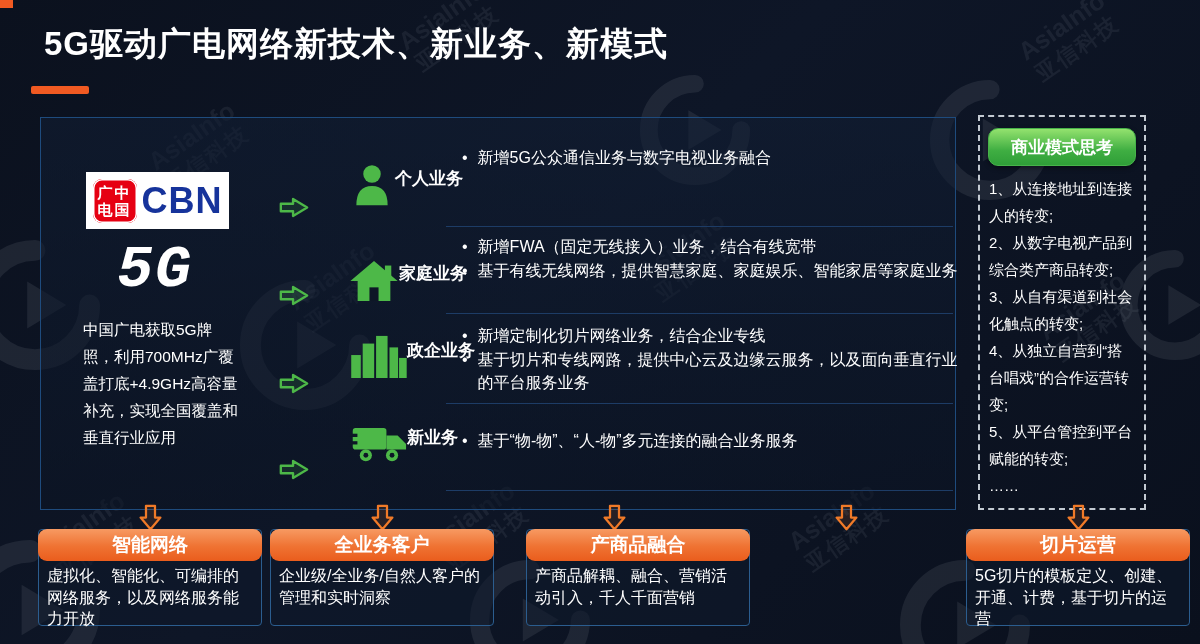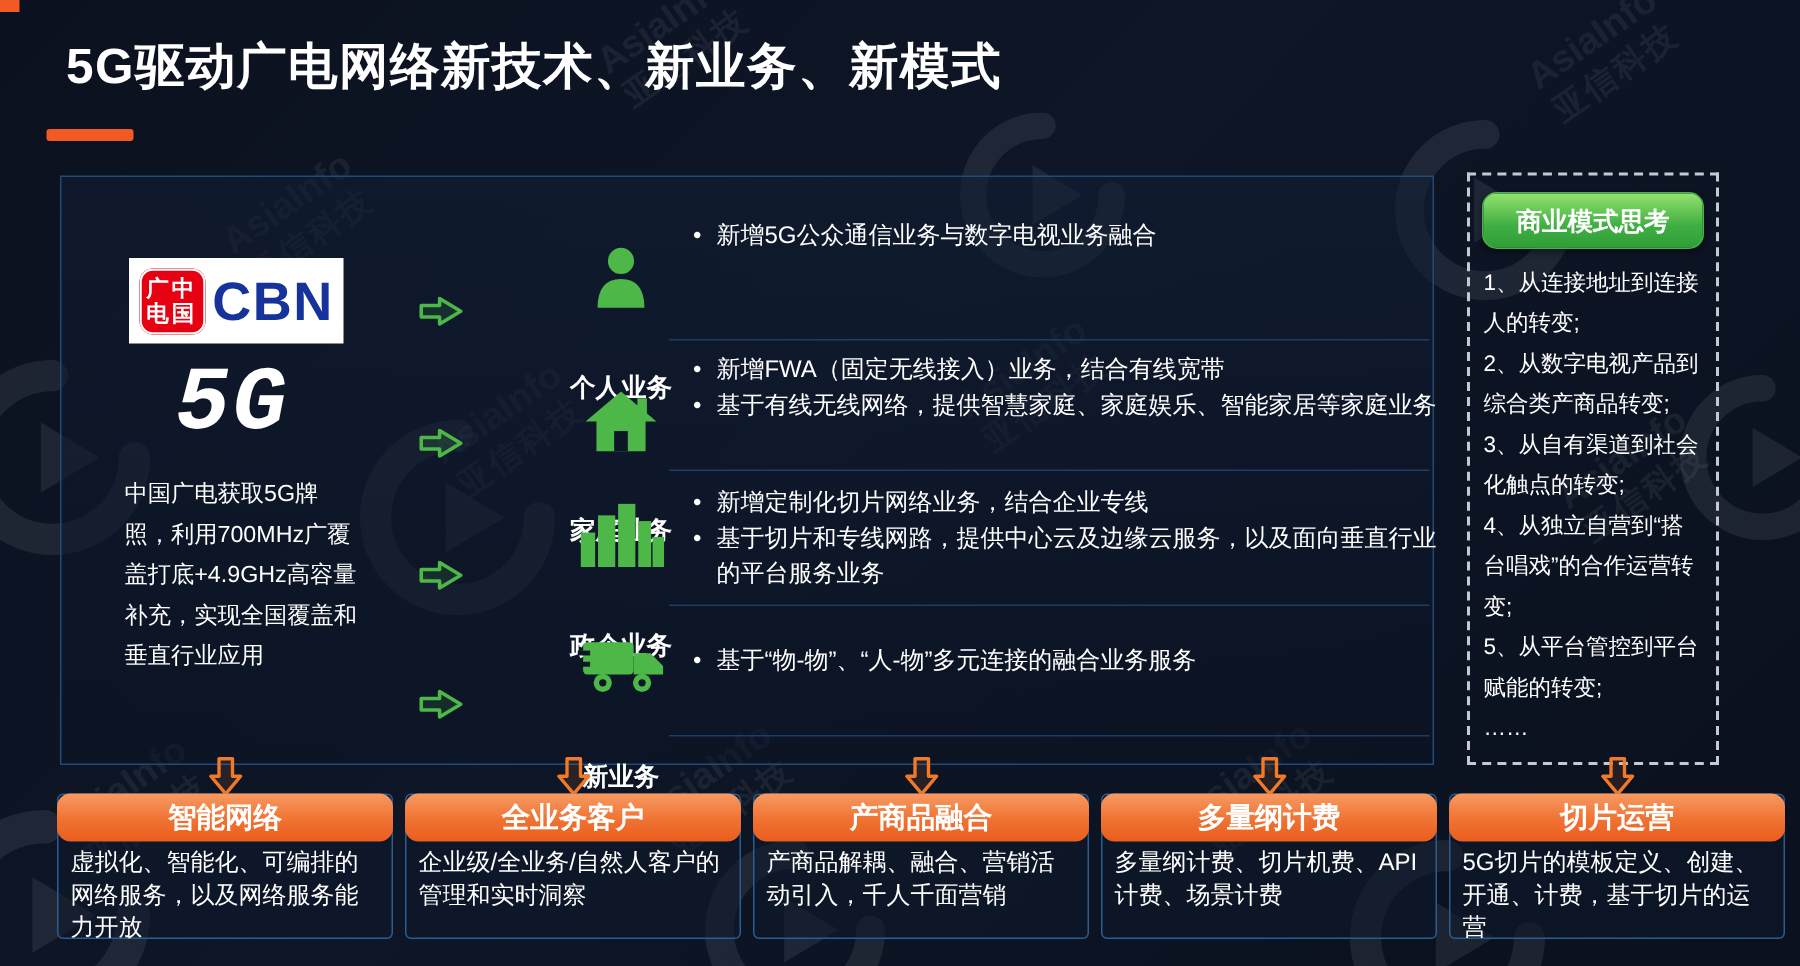--- a/index.html
+++ b/index.html
@@ -29,22 +29,22 @@
   .cbn-mark{width:44px;height:44px;background:#E60012;border-radius:9px;display:flex;
     flex-direction:column;align-items:center;justify-content:center;color:#fff;
     font-weight:bold;font-size:15px;line-height:17px;letter-spacing:2px;
     box-shadow:inset 0 0 0 1.5px #fff, inset 0 0 0 3px #E60012;}
   .cbn-abbr{color:#16339B;font-weight:800;font-size:36px;letter-spacing:1px;}
   .big-5g{position:absolute;left:76px;top:118px;font-size:60px;font-weight:bold;
     font-style:italic;letter-spacing:2px;font-family:Liberation Mono, monospace;}
   .left-desc{position:absolute;left:42px;top:198px;width:158px;font-size:15.5px;
     line-height:27px;}
   .g-arrow{position:absolute;left:237px;width:32px;height:23px;}
-  .svc{position:absolute;left:308px;width:130px;display:flex;flex-direction:column;
-    align-items:center;gap:38px;}
+  .svc{position:absolute;left:308px;width:130px;display:flex;flex-direction:row;
+    align-items:flex-start;}
   .svc-icon{height:42px;display:flex;align-items:flex-end;}
   .svc-label{margin-top:3px;font-size:17px;font-weight:bold;}
   .bullet-sec{position:absolute;left:415px;width:502px;}
   .bullet{display:flex;font-size:16px;line-height:23.5px;}
   .bullet::before{content:"•";margin:0 10px 0 6px;color:#fff;}
   .divider{position:absolute;left:405px;width:507px;border-top:1.5px solid #1D3C66;}
   
   .bm-panel{position:absolute;left:978px;top:115px;width:168px;height:395px;z-index:1;
     border:2px dashed #C3CAD2;box-sizing:border-box;}
   .bm-button{margin:11px auto 7px;width:146px;height:36px;border-radius:10px;
@@ -251,26 +251,22 @@
     </svg>
 
   <div class="cap-card" style="left:38px">
     <div class="cap-header">智能网络</div>
     <div class="cap-body">虚拟化、智能化、可编排的网络服务，以及网络服务能力开放</div>
   </div>
   <div class="cap-card" style="left:270px">
     <div class="cap-header">全业务客户</div>
     <div class="cap-body">企业级/全业务/自然人客户的管理和实时洞察</div>
   </div>
-  <div class="cap-card" style="left:502px">
+  <div class="cap-card" style="left:526px">
     <div class="cap-header">产商品融合</div>
     <div class="cap-body">产商品解耦、融合、营销活动引入，千人千面营销</div>
-  </div>
-  <div class="cap-card" style="left:734px">
-    <div class="cap-header">多量纲计费</div>
-    <div class="cap-body">多量纲计费、切片机费、API计费、场景计费</div>
   </div>
   <div class="cap-card" style="left:966px">
     <div class="cap-header">切片运营</div>
     <div class="cap-body">5G切片的模板定义、创建、开通、计费，基于切片的运营</div>
   </div>
 
 </div>
 
 </body></html>

